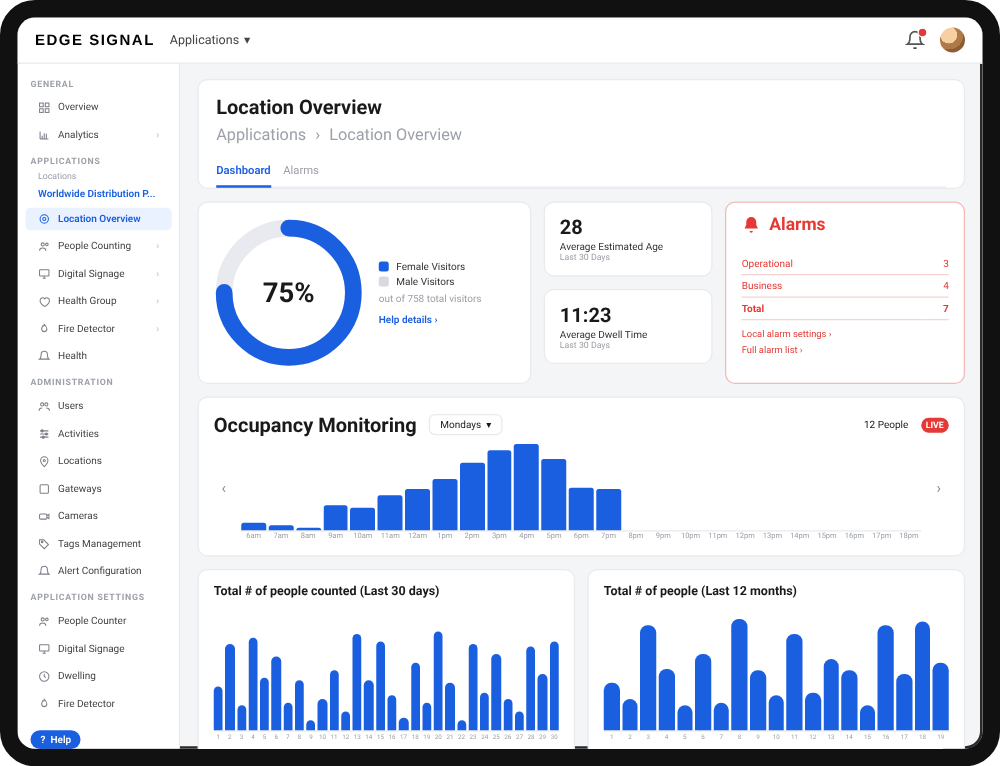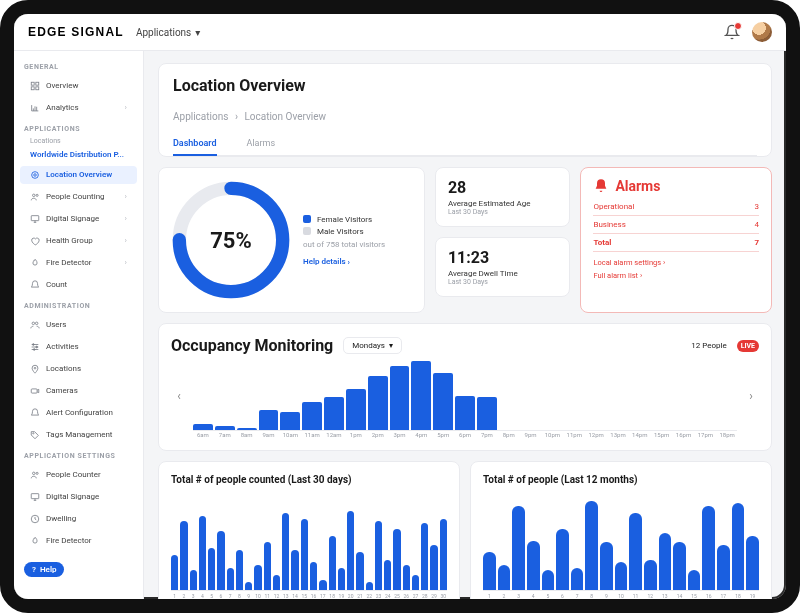--- a/index.html
+++ b/index.html
@@ -62,23 +62,23 @@
            white-space:nowrap;overflow:hidden;text-overflow:ellipsis}
   .help{
     margin:8px 10px 2px;background:var(--blue);color:#fff;border-radius:12px;
     display:inline-flex;align-items:center;gap:4px;padding:3px 8px;font-size:8px;font-weight:600;
   }
   
   .main{flex:1;min-width:0;overflow-y:auto;padding:12px 14px 16px}
   .main::-webkit-scrollbar{display:none}
   .hdr{background:#fff;border-radius:8px;padding:12px 14px 0;border:1px solid var(--line)}
   .title{font-size:16px;font-weight:700;margin:0}
-  .crumbs{font-size:10px;color:var(--muted);margin-top:16px}
+  .crumbs{font-size:13px;color:var(--muted);margin-top:6px}
   .crumbs .sep{margin:0 4px}
-  .tabs{display:flex;gap:30px;margin-top:10px;border-bottom:1px solid var(--line)}
+  .tabs{display:flex;gap:10px;margin-top:10px;border-bottom:1px solid var(--line)}
   .tab{font-size:9px;padding:6px 0;color:var(--muted);cursor:pointer}
   .tab.active{color:var(--blue);font-weight:600;border-bottom:2px solid var(--blue);margin-bottom:-1px}
   .row{display:flex;gap:10px;margin-top:10px}
   .card{background:#fff;border:1px solid var(--line);border-radius:8px;padding:12px}
   .donut-card{flex:1.6;display:flex;align-items:center;gap:12px}
   .donut-wrap{position:relative;width:120px;height:120px}
   .donut-center{position:absolute;inset:0;display:flex;align-items:center;justify-content:center;
                font-size:22px;font-weight:700}
   .legend{font-size:8px;color:#333}
   .legend .row2{display:flex;align-items:center;gap:6px;margin:3px 0}
@@ -86,21 +86,21 @@
   .sw.gray{background:#d8dae0}
   .muted{color:var(--muted)}
   .link{color:var(--blue);font-weight:600;cursor:pointer}
   .stack{display:flex;flex-direction:column;gap:10px;flex:0.9}
   .kcard{padding:10px 12px}
   .kpi{font-size:16px;font-weight:700}
   .klabel{font-size:8px;color:#333;margin-top:2px}
   .ksub{font-size:7px;color:var(--muted)}
   .alarms{flex:1.1;border:1px solid #f3b9b7;padding:10px 12px}
   .alarms-head{display:flex;align-items:center;gap:6px;color:var(--red);font-weight:700;font-size:14px}
-  .alarms table{width:100%;font-size:8px;margin-top:4px;border-collapse:collapse}
+  .alarms table{width:100%;font-size:8px;margin-top:14px;border-collapse:collapse}
   .alarms td{padding:4px 0;color:var(--red)}
   .alarms tr{border-bottom:1px solid #f7d3d2}
   .alarms tr:last-child td{font-weight:700}
   .alarms .links{margin-top:6px;font-size:7.5px;color:var(--red)}
 
   .occ{margin-top:10px}
   .occ-head{display:flex;align-items:center;gap:10px}
   .occ-title{font-size:16px;font-weight:700}
   .pill{border:1px solid var(--line);border-radius:5px;padding:3px 8px;font-size:8px;display:flex;align-items:center;gap:4px;cursor:pointer}
   .live{background:var(--red);color:#fff;border-radius:10px;font-size:7px;padding:2px 4px;font-weight:700}
@@ -205,21 +205,21 @@
               </svg>
             </span>
             <span>Fire Detector</span>
             <span class="chev">›</span>
           </div><div class="item">
             <span class="ic">
               <svg viewBox="0 0 24 24" width="10" height="10" fill="none" stroke="currentColor" stroke-width="2">
                 <path d="M18 8a6 6 0 10-12 0c0 7-3 9-3 9h18s-3-2-3-9"></path>
               </svg>
             </span>
-            <span>Count</span>
+            <span>Health</span>
           </div><div class="sec">ADMINISTRATION</div><div class="item">
             <span class="ic">
               <svg viewBox="0 0 24 24" width="10" height="10" fill="none" stroke="currentColor" stroke-width="2">
                 <circle cx="8" cy="8" r="3"></circle>
                 <circle cx="16" cy="8" r="3"></circle>
                 <path d="M2 20c0-3 3-5 6-5M22 20c0-3-3-5-6-5"></path>
               </svg>
             </span>
             <span>Users</span>
           </div><div class="item">
@@ -236,40 +236,47 @@
             <span class="ic">
               <svg viewBox="0 0 24 24" width="10" height="10" fill="none" stroke="currentColor" stroke-width="2">
                 <path d="M12 22s7-7 7-12a7 7 0 10-14 0c0 5 7 12 7 12z"></path>
                 <circle cx="12" cy="10" r="2"></circle>
               </svg>
             </span>
             <span>Locations</span>
           </div><div class="item">
             <span class="ic">
               <svg viewBox="0 0 24 24" width="10" height="10" fill="none" stroke="currentColor" stroke-width="2">
+                <rect x="4" y="4" width="16" height="16" rx="2"></rect>
+              </svg>
+            </span>
+            <span>Gateways</span>
+          </div><div class="item">
+            <span class="ic">
+              <svg viewBox="0 0 24 24" width="10" height="10" fill="none" stroke="currentColor" stroke-width="2">
                 <rect x="3" y="7" width="14" height="10" rx="2"></rect>
                 <path d="M17 10l4-2v8l-4-2"></path>
               </svg>
             </span>
             <span>Cameras</span>
           </div><div class="item">
             <span class="ic">
               <svg viewBox="0 0 24 24" width="10" height="10" fill="none" stroke="currentColor" stroke-width="2">
-                <path d="M18 8a6 6 0 10-12 0c0 7-3 9-3 9h18s-3-2-3-9"></path>
-              </svg>
-            </span>
-            <span>Alert Configuration</span>
-          </div><div class="item">
-            <span class="ic">
-              <svg viewBox="0 0 24 24" width="10" height="10" fill="none" stroke="currentColor" stroke-width="2">
                 <path d="M20 13l-8 8-9-9V4h8z"></path>
                 <circle cx="8" cy="8" r="1.5"></circle>
               </svg>
             </span>
             <span>Tags Management</span>
+          </div><div class="item">
+            <span class="ic">
+              <svg viewBox="0 0 24 24" width="10" height="10" fill="none" stroke="currentColor" stroke-width="2">
+                <path d="M18 8a6 6 0 10-12 0c0 7-3 9-3 9h18s-3-2-3-9"></path>
+              </svg>
+            </span>
+            <span>Alert Configuration</span>
           </div><div class="sec">APPLICATION SETTINGS</div><div class="item">
             <span class="ic">
               <svg viewBox="0 0 24 24" width="10" height="10" fill="none" stroke="currentColor" stroke-width="2">
                 <circle cx="9" cy="8" r="3"></circle>
                 <path d="M3 20c0-3 3-5 6-5s6 2 6 5"></path>
                 <circle cx="17" cy="8" r="2.5"></circle>
               </svg>
             </span>
             <span>People Counter</span>
           </div><div class="item">

